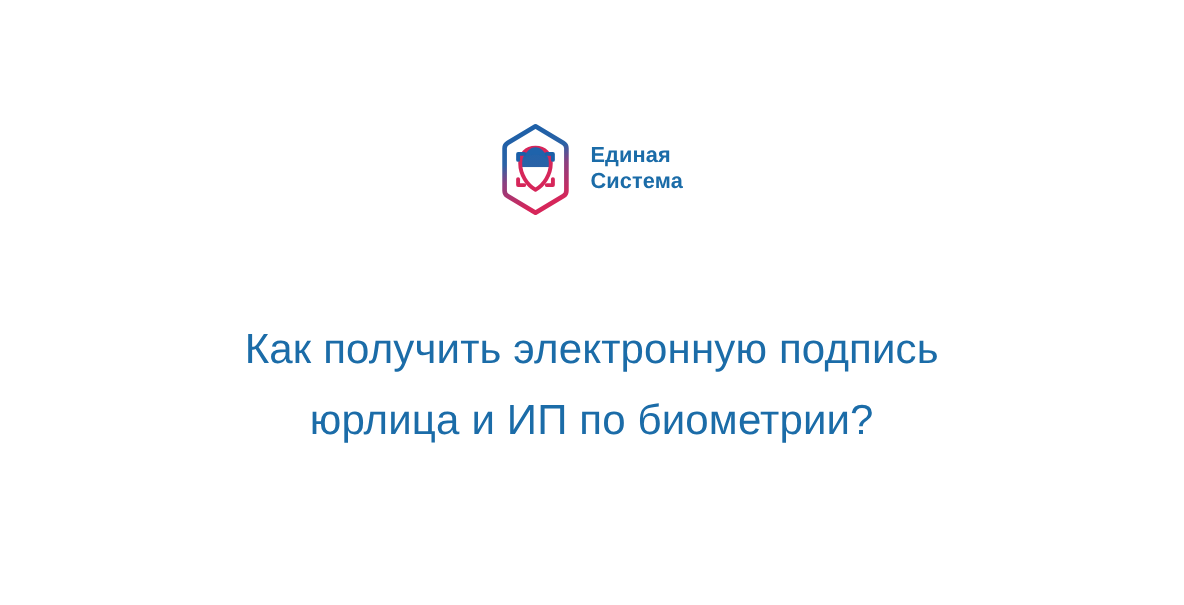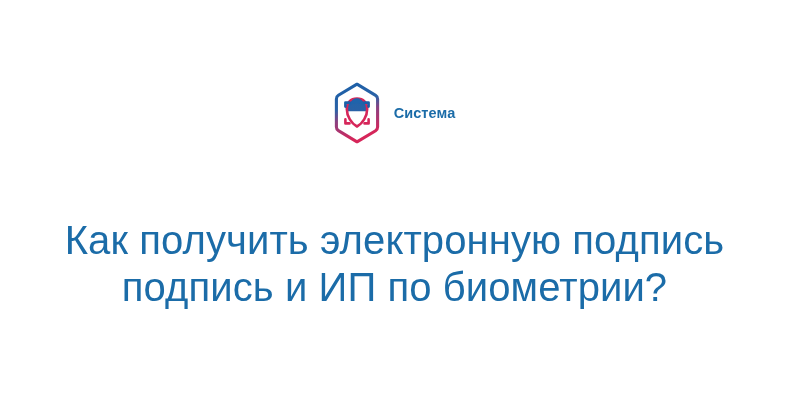--- a/index.html
+++ b/index.html
@@ -57,21 +57,21 @@
   }
 
   
   .headline {
     position: absolute;
     left: 0;
     right: 0;
     top: 190px;
     text-align: center;
     color: #1b6ca8;
-    font-size: 40px;
+    font-size: 28px;
     font-weight: 400;
     line-height: 47px;
     letter-spacing: 0.1px;
   }
   .headline .hl-line {
     display: block;
     white-space: nowrap;
   }
 </style>
 </head>
@@ -109,23 +109,24 @@
         <path d="M15.2 24.2 c1.6 -5.4 4.2 -8 7.8 -8 c3.6 0 6.2 2.6 7.8 8 c-2.2 -2.2 -4.7 -3.2 -7.8 -3.2 c-3.1 0 -5.6 1 -7.8 3.2 z" fill="#1f63ab"></path>
 
         <path d="M15.5 20.6 L11.4 20.6 L11.4 24.6" fill="none" stroke="#1a5fa8" stroke-width="2.6" stroke-linecap="round" stroke-linejoin="round"></path>
         <path d="M30.5 20.6 L34.6 20.6 L34.6 24.6" fill="none" stroke="#1a5fa8" stroke-width="2.6" stroke-linecap="round" stroke-linejoin="round"></path>
         <path d="M11.4 37.4 L11.4 41.4 L15.5 41.4" fill="none" stroke="#d6265a" stroke-width="2.6" stroke-linecap="round" stroke-linejoin="round"></path>
         <path d="M34.6 37.4 L34.6 41.4 L30.5 41.4" fill="none" stroke="#d6265a" stroke-width="2.6" stroke-linecap="round" stroke-linejoin="round"></path>
       </svg>
     </span>
 
     <div class="brand-wordmark">
+      <span class="wm-line">Единая</span>
       <span class="wm-line">Система</span>
     </div>
 
   </div>
 
   <h1 class="headline">
     <span class="hl-line">Как получить электронную подпись</span>
-    <span class="hl-line">подпись и ИП по биометрии?</span>
+    <span class="hl-line">юрлица и ИП по биометрии?</span>
   </h1>
 
 </div>
 
 </body></html>

